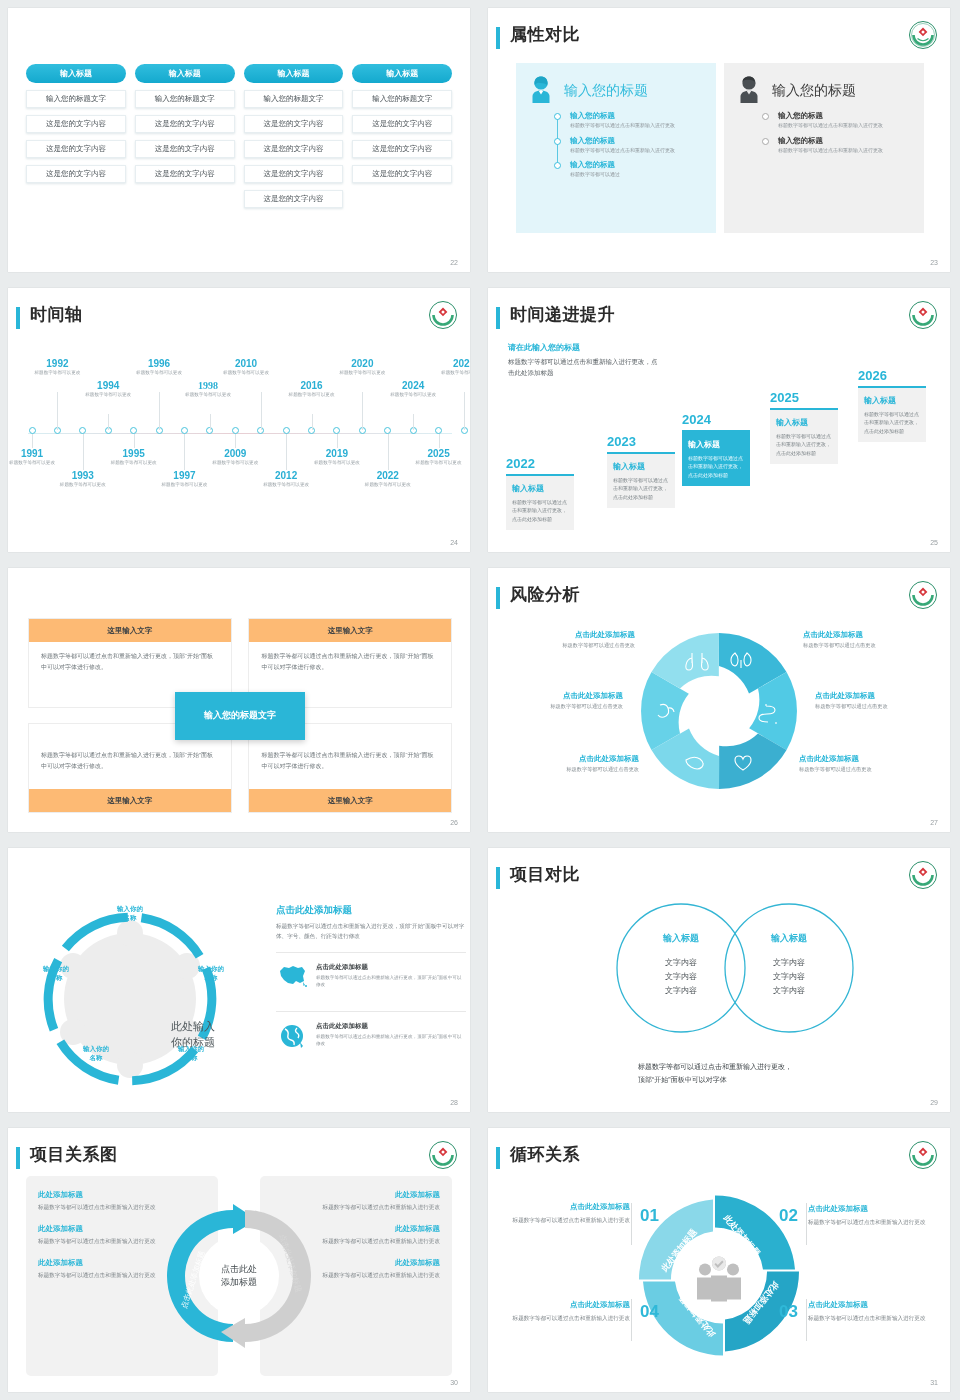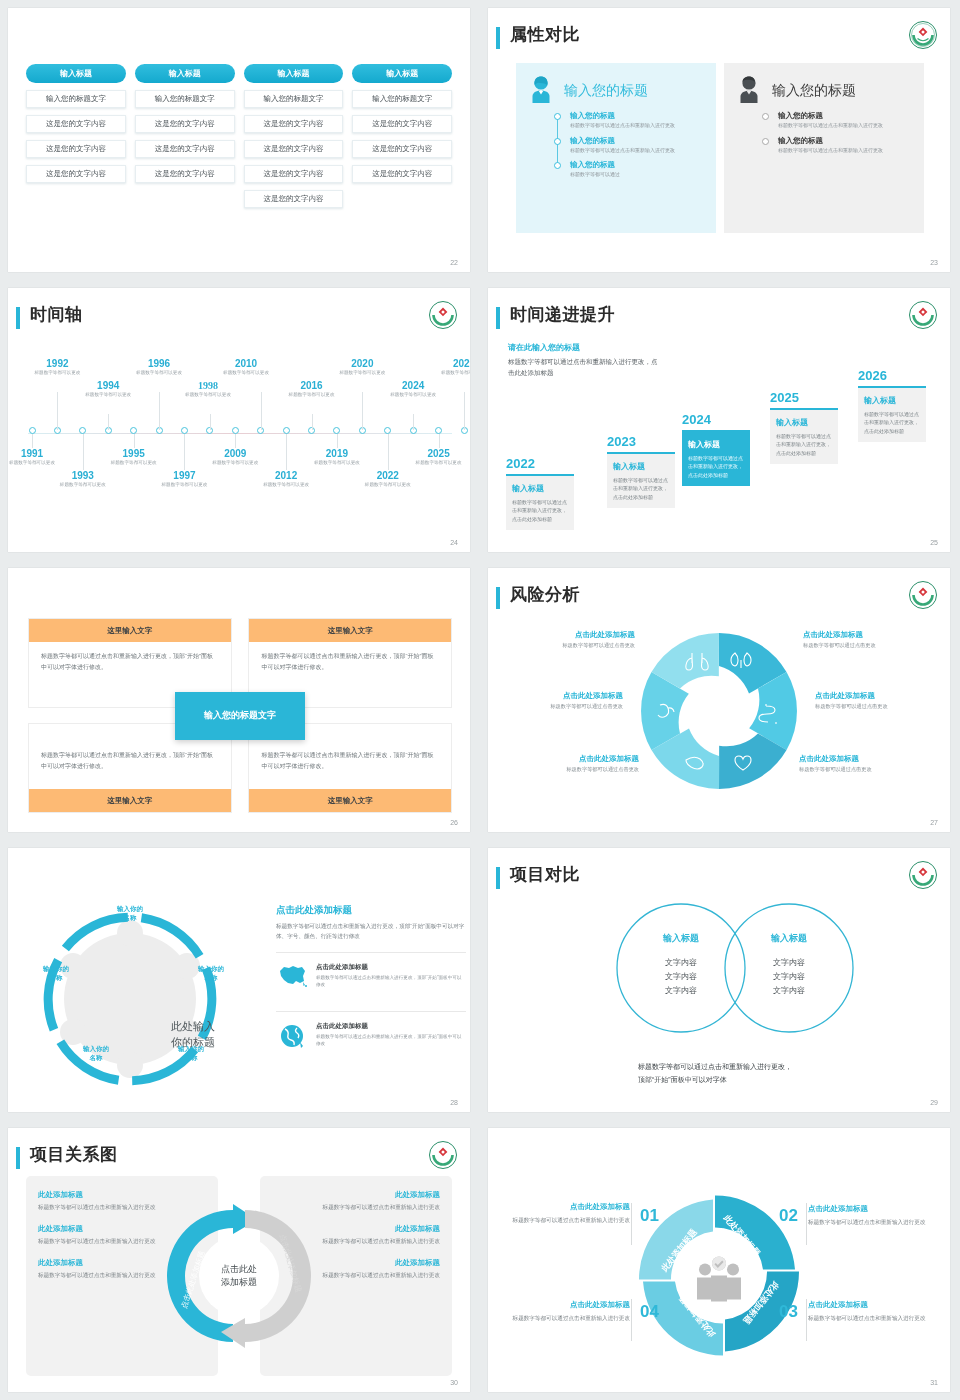--- a/index.html
+++ b/index.html
@@ -722,20 +722,32 @@
         <div>点击此处</div>
         <div>添加标题</div>
       </div>
     </div>
     <div class="pagenum">30</div>
   </div>
     </div>
 
   <div class="slide">
       <div class="card">
+    <div class="s-head">
+      <div class="accentbar"></div>
+      <div class="s-title">循环关系</div>
+      <div class="logo">
+        <svg width="30" height="30" viewBox="0 0 30 30">
+          <circle cx="15" cy="15" r="13.5" fill="#fff" stroke="#2a8f6a" stroke-width="1"></circle>
+          <path d="M5.5 15a9.5 9.5 0 0 0 19 0" fill="none" stroke="#37a878" stroke-width="2.6"></path>
+          <path d="M15 7.5l2.2 2.2 2.2 2.2-2.2 2.2L15 16.3l-2.2-2.2-2.2-2.2 2.2-2.2z" fill="#d7353c"></path>
+          <circle cx="15" cy="11.9" r="1.5" fill="#fff"></circle>
+        </svg>
+      </div>
+    </div>
     <div class="cyc">
       <svg class="cyc-svg" width="175" height="175" viewBox="0 0 175 175">
         <g transform="translate(87.5,87.5)">
           <path d="M-4,-80 A80,80 0 0,1 76,-6 L44,-6 A48,48 0 0,0 -4,-48 Z" fill="#2ab0cf"></path>
           <path d="M-4,-80 A80,80 0 0,1 76,-6 L44,-6 A48,48 0 0,0 -4,-48 Z" fill="#25a5c6" transform="rotate(90)"></path>
           <path d="M-4,-80 A80,80 0 0,1 76,-6 L44,-6 A48,48 0 0,0 -4,-48 Z" fill="#6acde3" transform="rotate(180)"></path>
           <path d="M-4,-80 A80,80 0 0,1 76,-6 L44,-6 A48,48 0 0,0 -4,-48 Z" fill="#8ad8e9" transform="rotate(270)"></path>
           <g fill="#bfbfbf">
             <circle cx="-14" cy="-6" r="6"></circle>
                 <circle cx="14" cy="-6" r="6"></circle>

